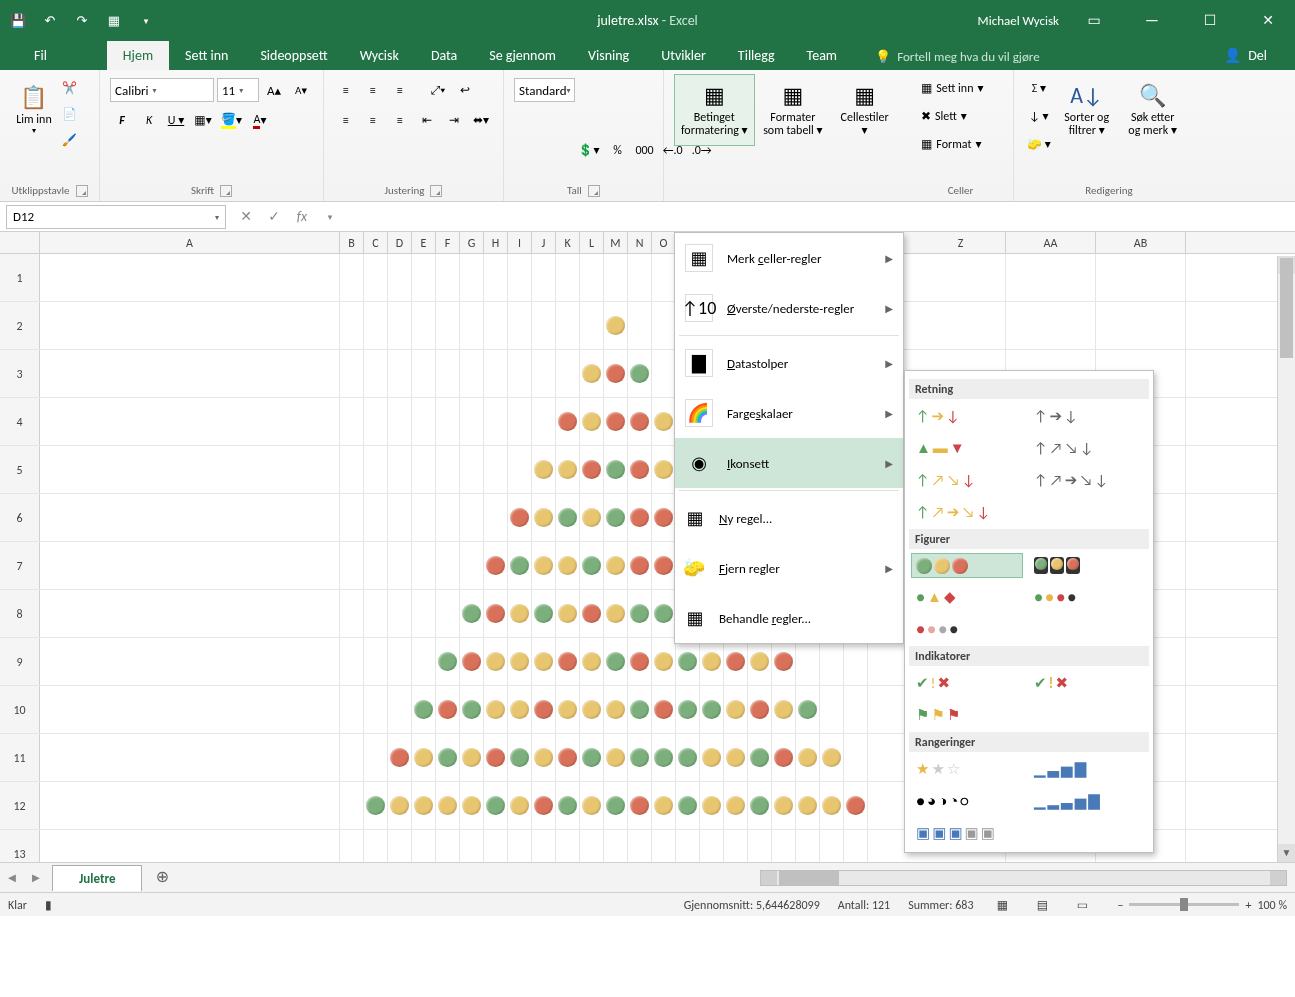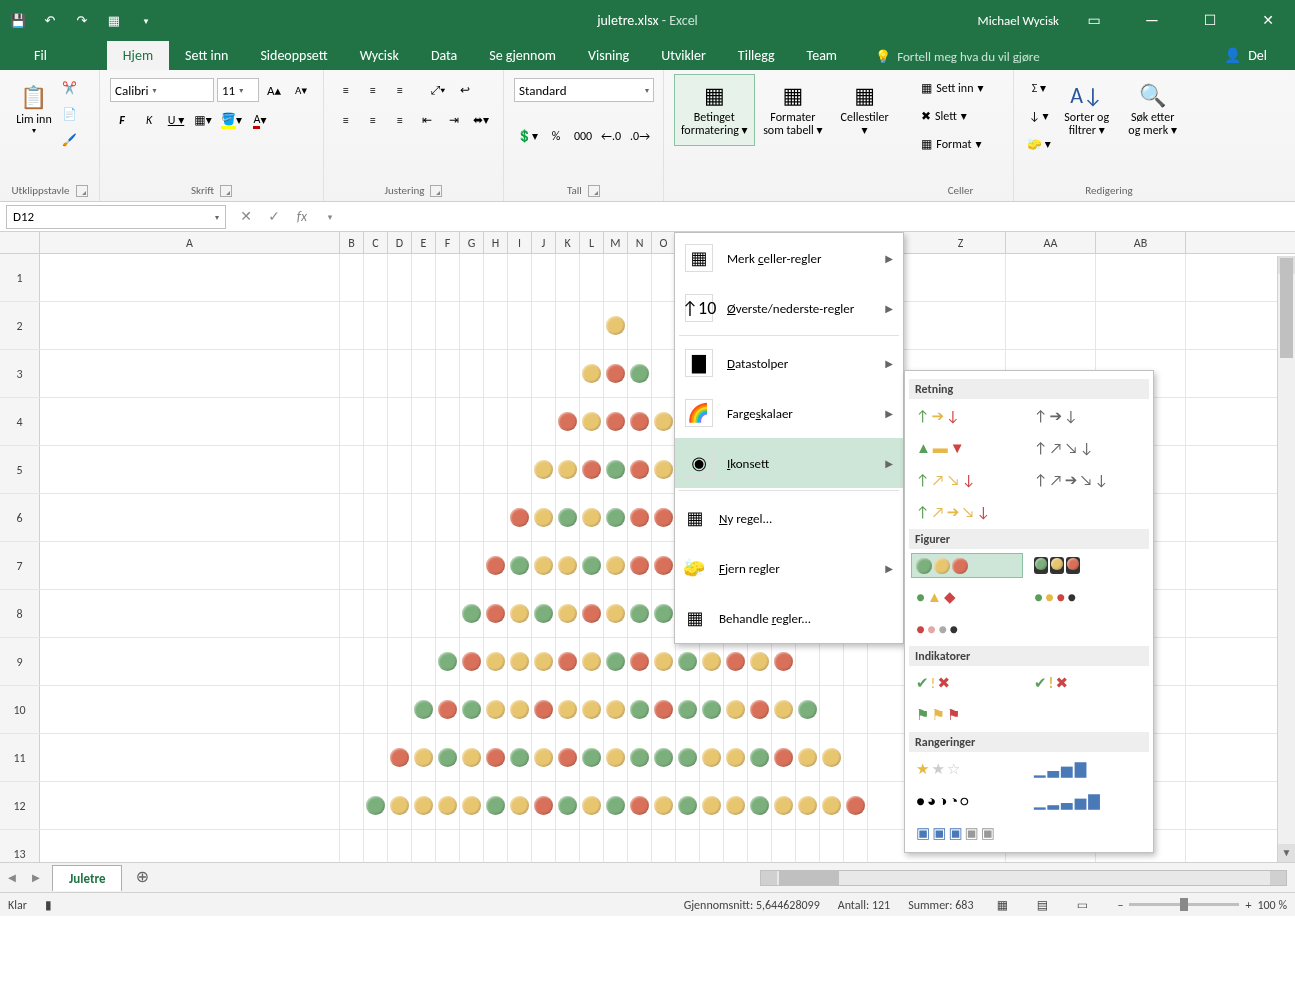--- a/index.html
+++ b/index.html
@@ -78,21 +78,21 @@
 .gallery .grow { display: flex; flex-wrap: wrap; gap: 6px; }
 .iconset { padding: 3px 4px; cursor: pointer; display: inline-flex; gap: 2px; align-items: center; border: 1px solid transparent; }
 .iconset:hover, .iconset.sel { background: #cde6d7; border: 1px solid #8cc2a4; }
 .iconset.wide { min-width: 112px; }
 .is-icon { font-size: 15px; display: inline-block; }
 .gallery .footer-link { text-align: center; padding: 8px 0 4px; cursor: pointer; color: #444; }
 
 
 .sheettabs { height: 30px; border-top: 1px solid #d0d0d0; display: flex; align-items: center; background: #f3f3f3; font-size: 13px; position: relative; }
 .navbtn { width: 24px; text-align: center; color: #888; cursor: pointer; }
-.sheettab { height: 26px; padding: 0 16px; line-height: 26px; border: 1px solid #aeaeae; background: #fff; margin-left: 4px; border-bottom: none; cursor: pointer; font-weight: bold; color: #217346; }
+.sheettab { height: 26px; padding: 0 26px; line-height: 26px; border: 1px solid #aeaeae; background: #fff; margin-left: 4px; border-bottom: none; cursor: pointer; font-weight: bold; color: #217346; }
 .addsheet { width: 24px; height: 24px; margin-left: 8px; border-radius: 50%; text-align: center; line-height: 22px; color: #666; cursor: pointer; font-size: 16px; }
 .hscroll { position: absolute; right: 8px; left: 760px; height: 16px; background: #e8e8e8; border: 1px solid #c0c0c0; }
 .hscroll .thumb { position: absolute; left: 2px; width: 60px; top: 0; bottom: 0; background: #c0c0c0; }
 .hscroll .abtn { position: absolute; width: 16px; top:0; bottom:0; background:#d0d0d0; }
 
 .vscroll { position: absolute; right: 0; top: 24px; width: 18px; bottom:0; background: #f0f0f0; border-left:1px solid #d0d0d0; }
 .vscroll .vthumb { position:absolute; left:2px; right:2px; top:2px; height:100px; background:#c0c0c0; }
 .vscroll .vbtn { position:absolute; left:0; right:0; height:18px; text-align:center; background:#e0e0e0; font-size:10px; line-height:18px; color:#666; }
 
 
@@ -220,21 +220,21 @@
         <span class="btn-small">⬌▾</span>
       </div>
     </div>
     <div class="group-label">
         <span>Justering</span>
         <span class="dlg-launcher"></span>
       </div>
   </div>
 
   <div class="group" style="width:160px">
-    <div style="height:88px;display:flex;flex-direction:column;gap:22px;padding-top:4px">
+    <div style="height:88px;display:flex;flex-direction:row;gap:0;padding-top:4px">
       <span class="combo" style="width:140px">
           <span>Standard</span>
           <span class="dd" style="margin-left:auto">▾</span>
         </span>
       <div class="row">
         <span class="btn-small">💲▾</span>
         <span class="btn-small">%</span>
         <span class="btn-small">000</span>
         <span class="btn-small">←.0</span>
         <span class="btn-small">.0→</span>

